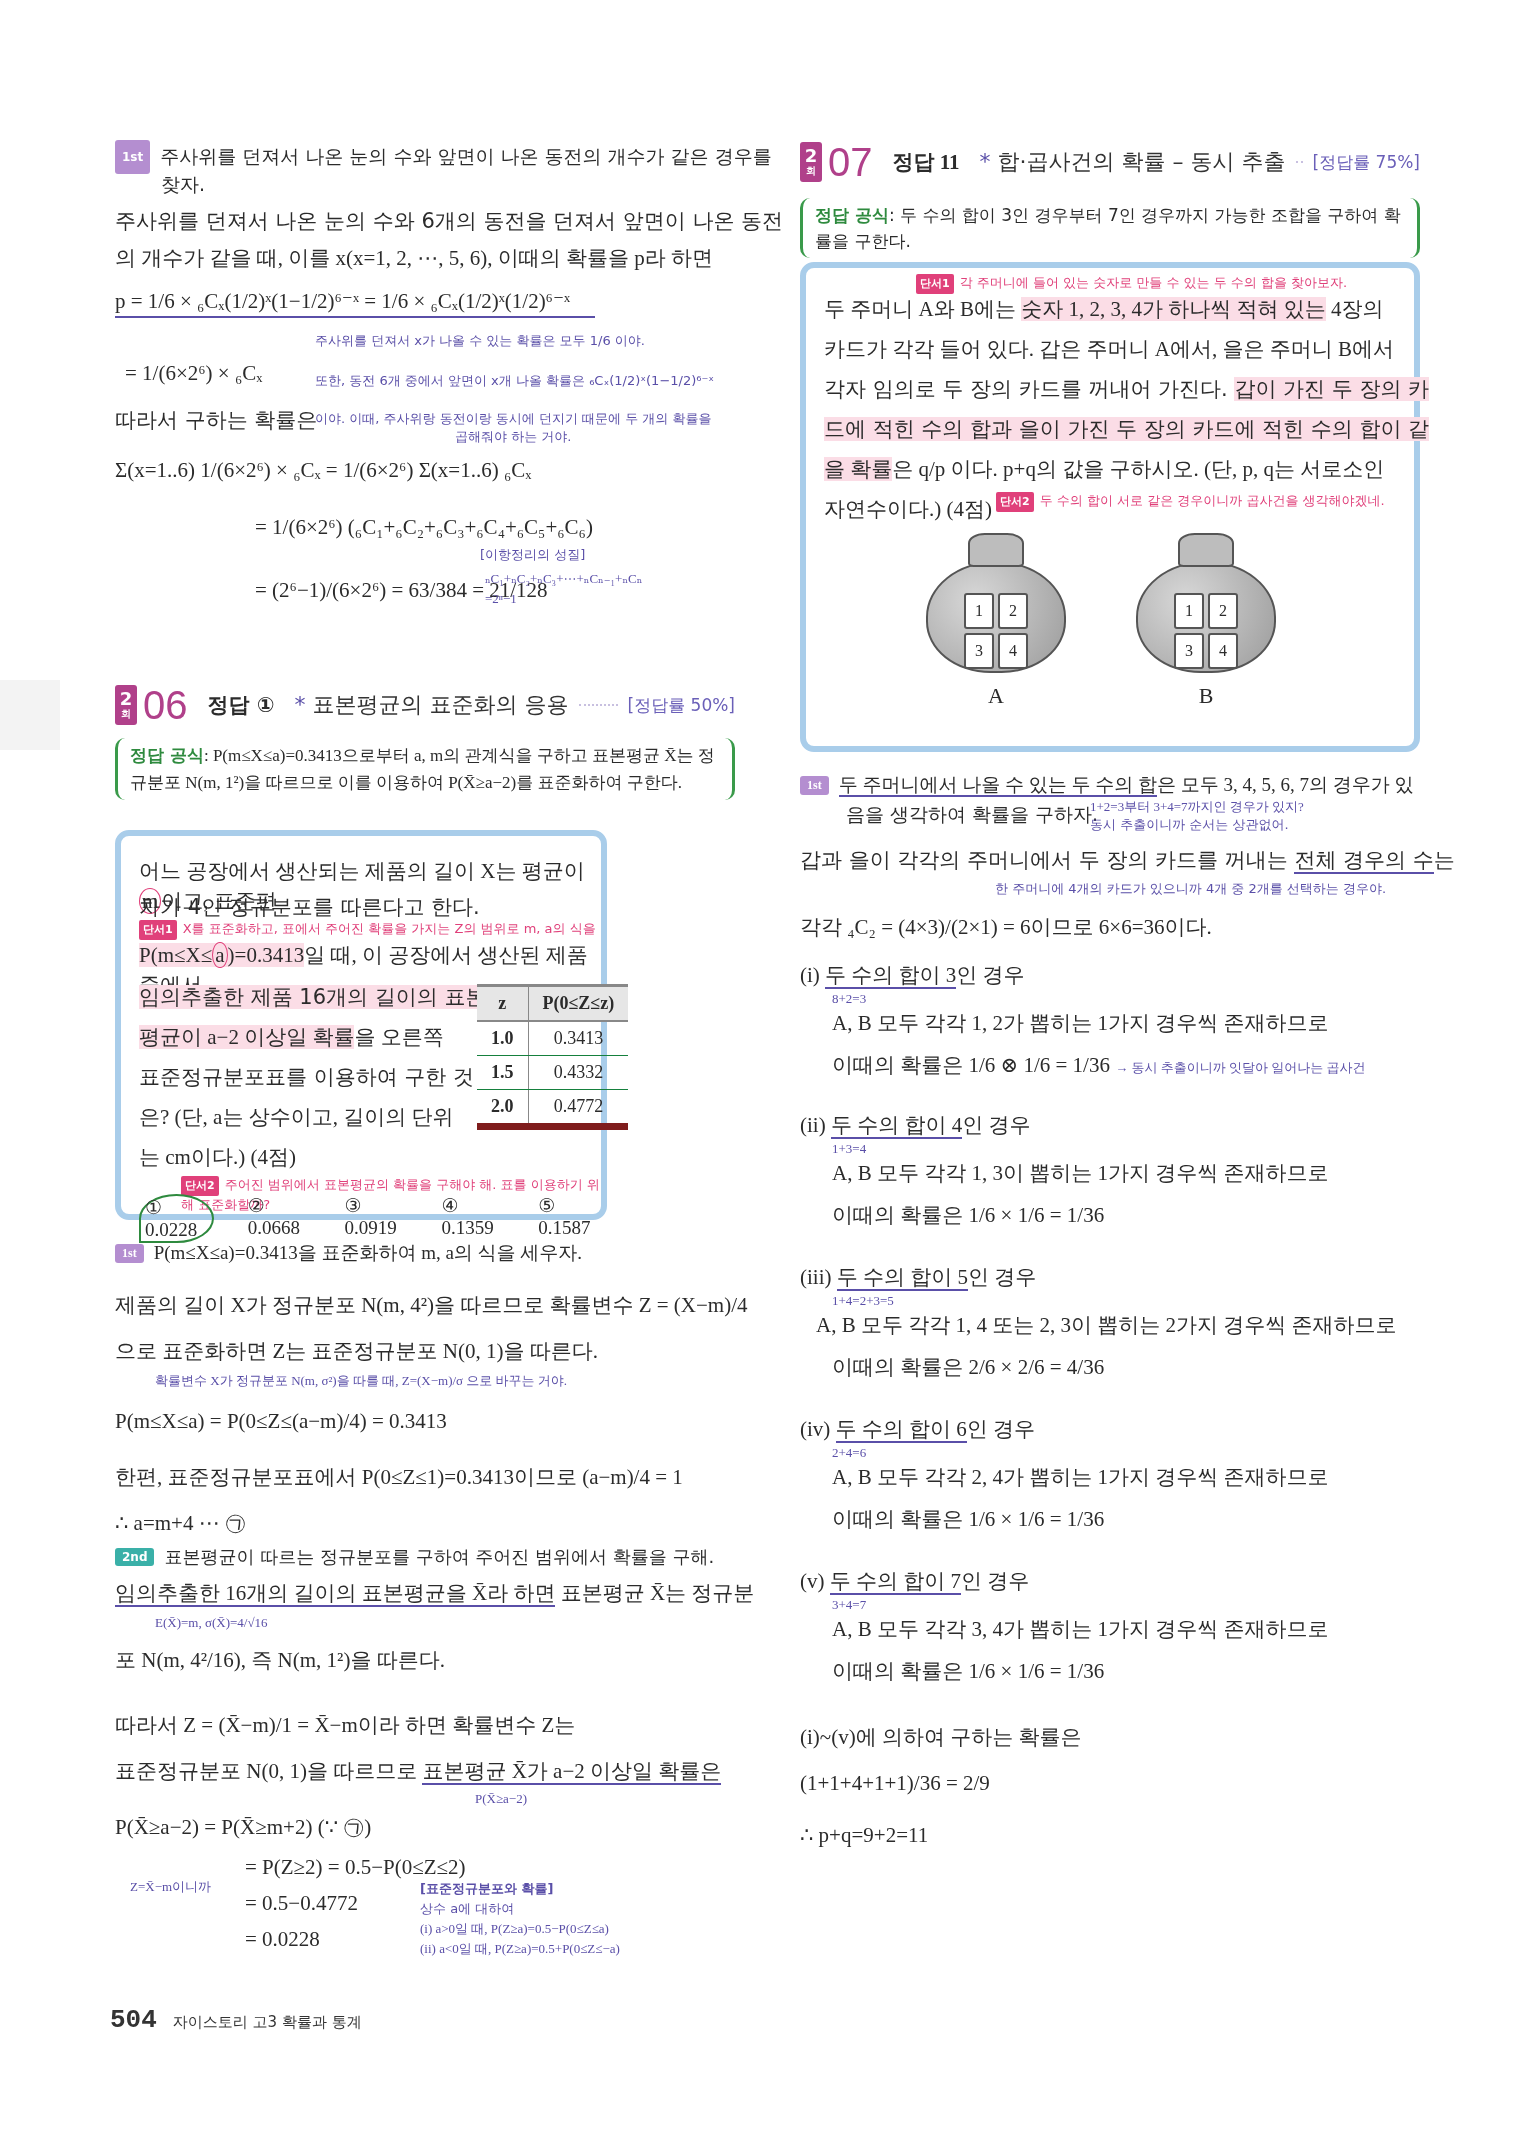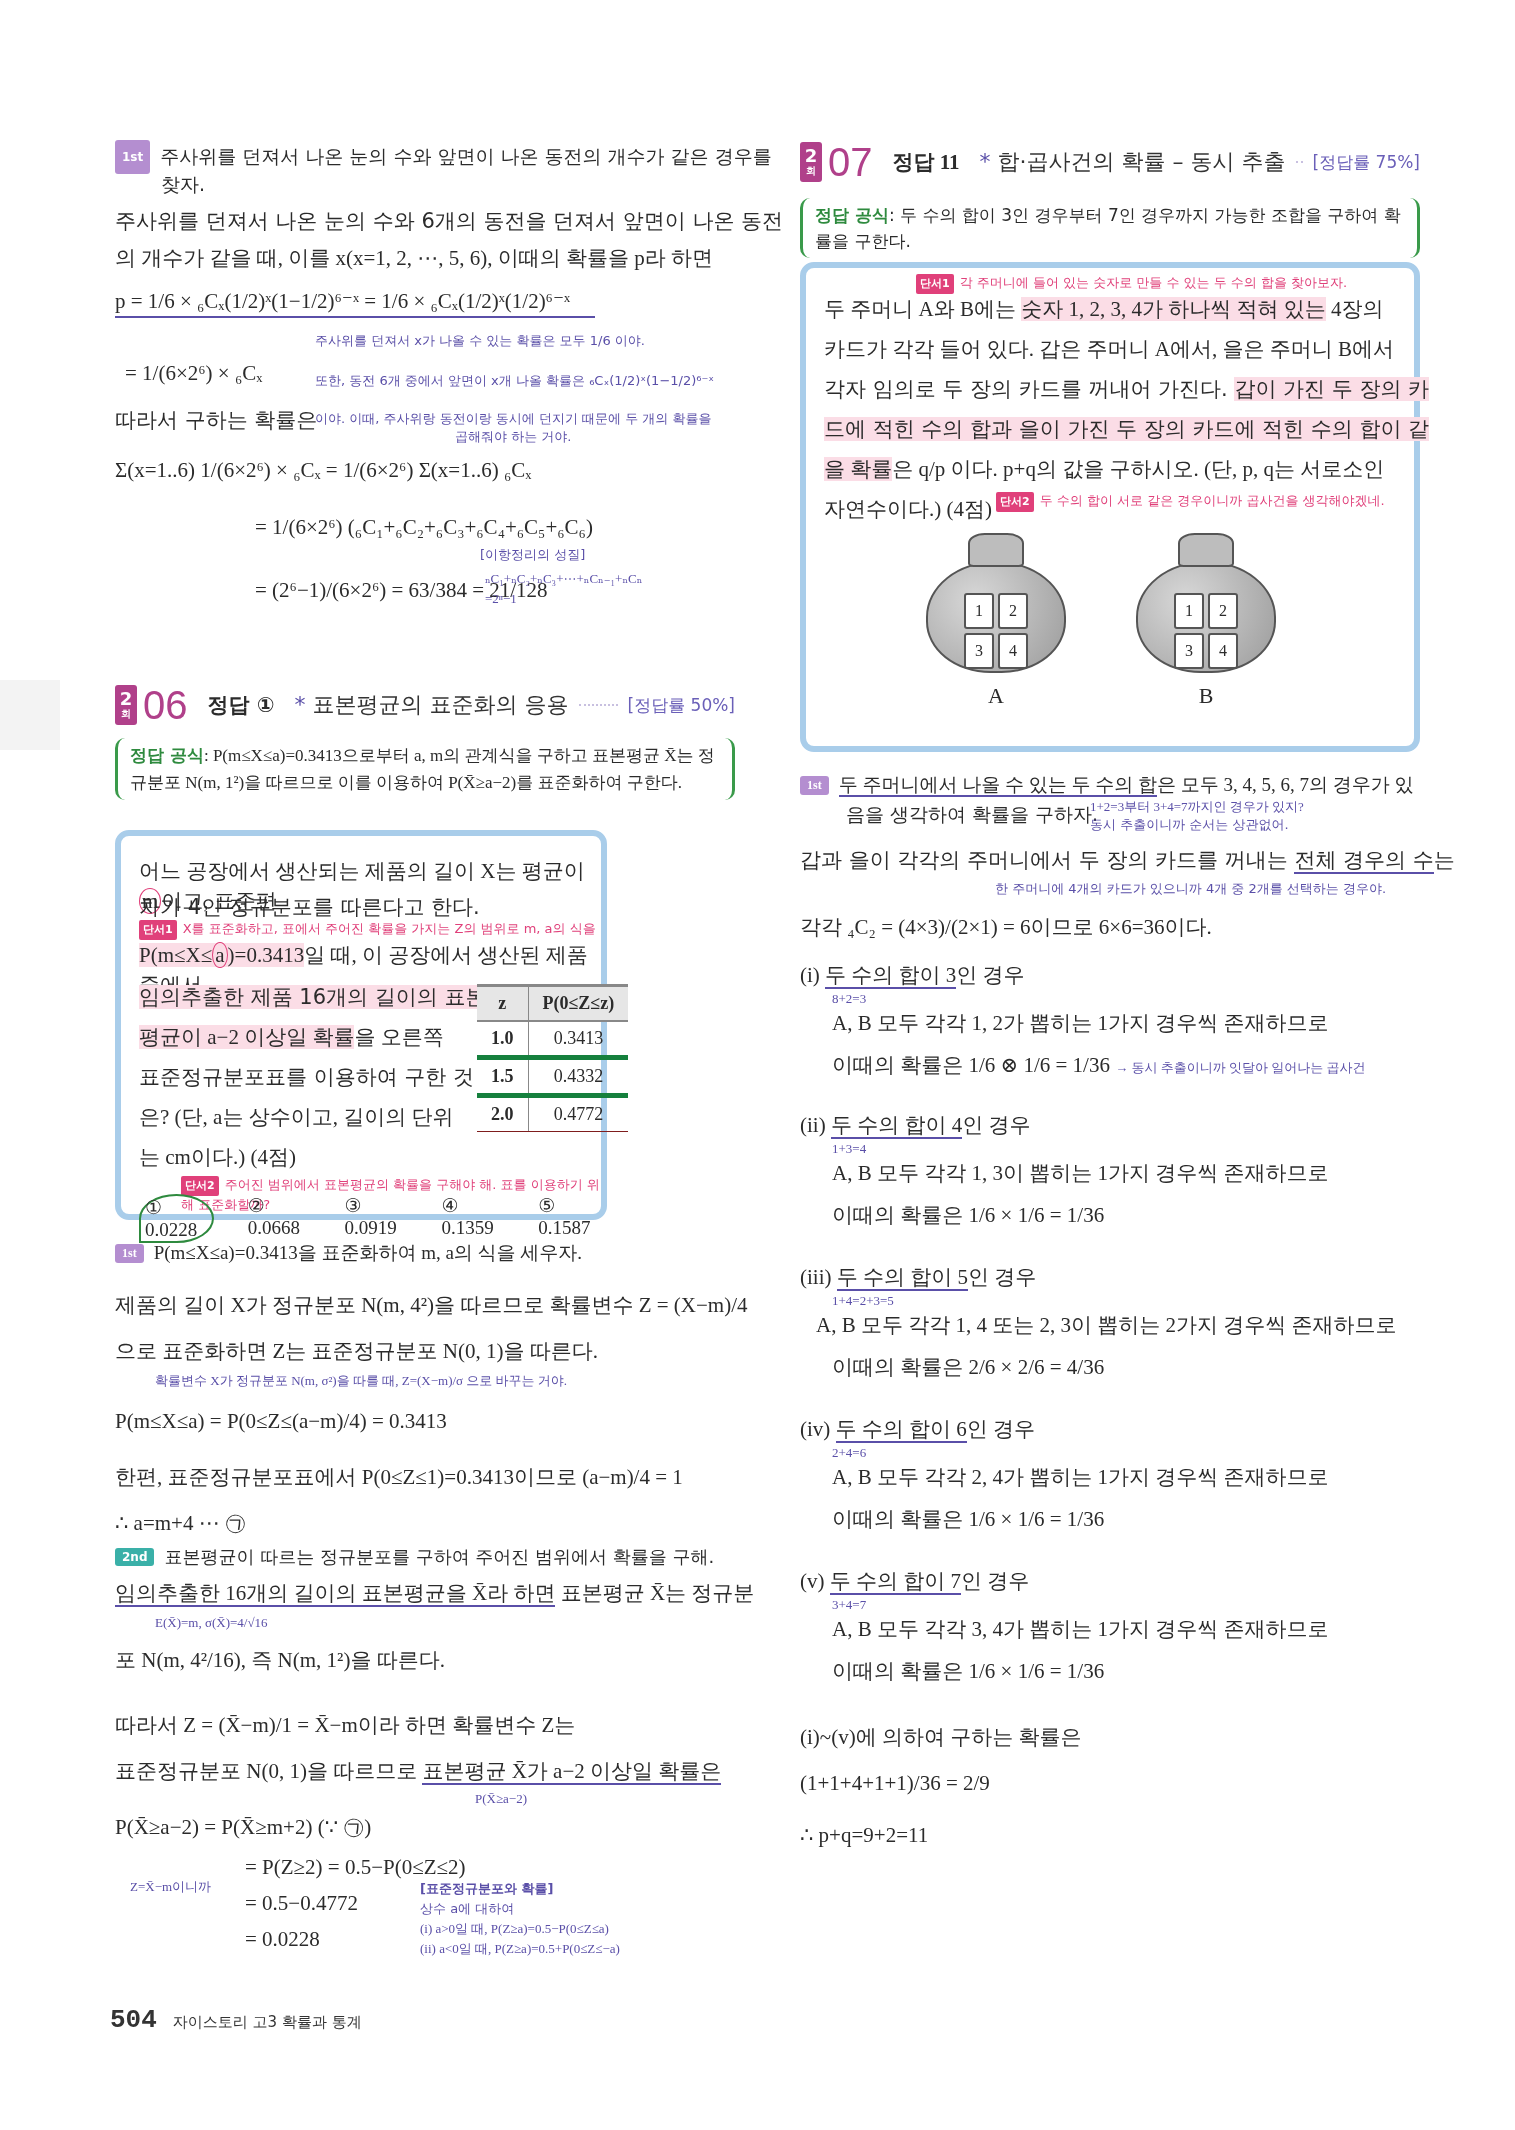--- a/index.html
+++ b/index.html
@@ -33,22 +33,22 @@
 
   .formula-box { border-left: 3px solid #3a9a4a; border-right: 3px solid #3a9a4a; border-radius: 10px; padding: 4px 12px; font-size: 17px; line-height: 26px; }
   .formula-box .lbl { color: #2e8a3e; font-weight: bold; }
 
   .problem-box { border: 6px solid #a9cdea; border-radius: 14px; background: #fff; padding: 18px 18px; }
   .hl { background: #fbdde6; }
   .circle { border: 1.5px solid #e0407a; border-radius: 50%; padding: 0 2px; }
 
   table.ztable { border-collapse: collapse; font-size: 18px; }
   table.ztable th { background: #e6e6e6; border-top: 3px solid #888; border-bottom: 2px solid #888; padding: 6px 14px; font-weight: bold; }
-  table.ztable td { border-bottom: 5px solid #15803d; padding: 6px 14px; text-align: center; }
-  table.ztable tr:last-child td { border-bottom: 1px solid #7f1d1d; }
+  table.ztable td { border-bottom: 1px solid #15803d; padding: 6px 14px; text-align: center; }
+  table.ztable tr:last-child td { border-bottom: 7px solid #7f1d1d; }
   table.ztable th:first-child, table.ztable td:first-child { border-right: 1px solid #888; font-weight: bold; width: 70px; }
   table.ztable th:last-child, table.ztable td:last-child { width: 150px; }
 
   .choices { display: flex; gap: 34px; font-size: 19px; }
 
   .bag { position: absolute; width: 140px; height: 140px; }
   .bag-body { position: absolute; left: 0; top: 28px; width: 140px; height: 112px; border-radius: 50% 50% 46% 46%; background: radial-gradient(circle at 35% 35%, #d8d8d8, #9a9a9a); border: 2px solid #555; }
   .bag-neck { position: absolute; left: 42px; top: 0; width: 56px; height: 34px; background: #bdbdbd; border: 2px solid #555; border-radius: 30% 30% 10% 10%; }
   .cards { position: absolute; left: 38px; top: 60px; display: grid; grid-template-columns: 30px 30px; gap: 4px; }
   .card { width: 30px; height: 36px; background: #fff; border: 2px solid #555; border-radius: 3px; display: flex; align-items: center; justify-content: center; font-size: 16px; }

